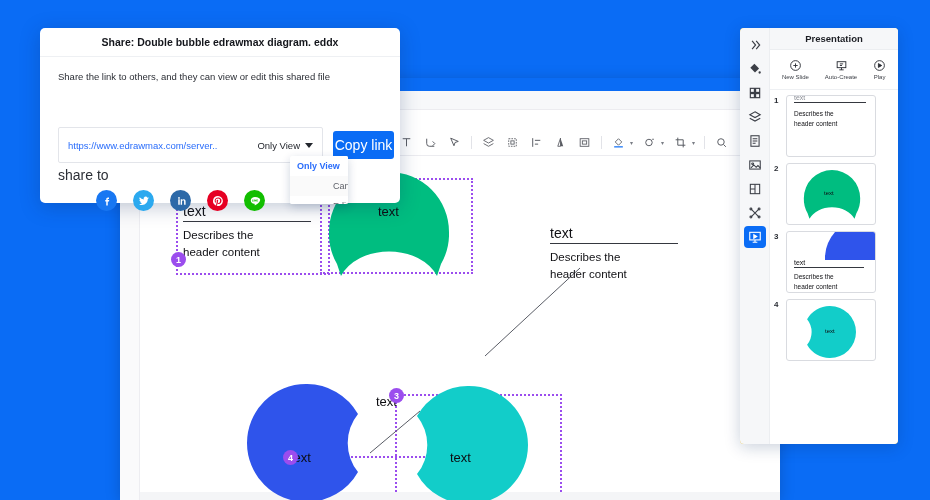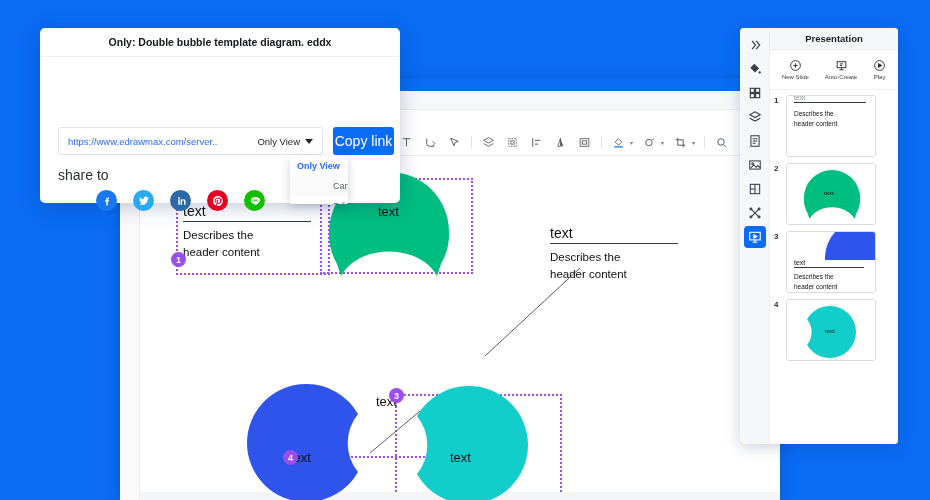--- a/index.html
+++ b/index.html
@@ -180,21 +180,21 @@
   }
   #dlg-sub {
     position: absolute; left: 18px; top: 43px;
     font-size: 9.5px; color: #2c2f36;
   }
   #link-row {
     position: absolute; left: 18px; top: 99px;
     display: flex; align-items: center; gap: 10px;
   }
   #link-field {
-    width: 265px; height: 28px;
+    width: 265px; height: 36px;
     border: 1px solid #e3e5ea; border-radius: 2px;
     background: #fff;
     display: flex; align-items: center; padding: 0 9px;
     justify-content: space-between;
   }
   #link-url { font-size: 9.5px; color: #2a6dfb; }
   #perm-select {
     display: flex; align-items: center; gap: 5px;
     font-size: 9.5px; color: #23262d;
   }
@@ -515,21 +515,22 @@
             <path d="M61 0 A59 59 0 1 1 61 118 A59 59 0 0 1 9 88 A46 46 0 0 0 9 30 A59 59 0 0 1 61 0 Z" fill="#12CDC9"></path>
           </svg>
           <div class="st-lbl" style="left:38px;top:28px">text</div>
         </div>
       </div>
     </div>
   </div>
 </div>
 
 <div id="share-dialog">
-  <div id="dlg-title">Only: Double bubble template diagram. eddx</div>
+  <div id="dlg-title">Share: Double bubble edrawmax diagram. eddx</div>
+  <div id="dlg-sub">Share the link to others, and they can view or edit this shared file</div>
 
   <div id="link-row">
     <div id="link-field">
       <span id="link-url">https://www.edrawmax.com/server..</span>
       <span id="perm-select">
         <span>Only View</span>
         <span class="caret"></span>
       </span>
     </div>
     <div id="copy-btn">Copy link</div>

